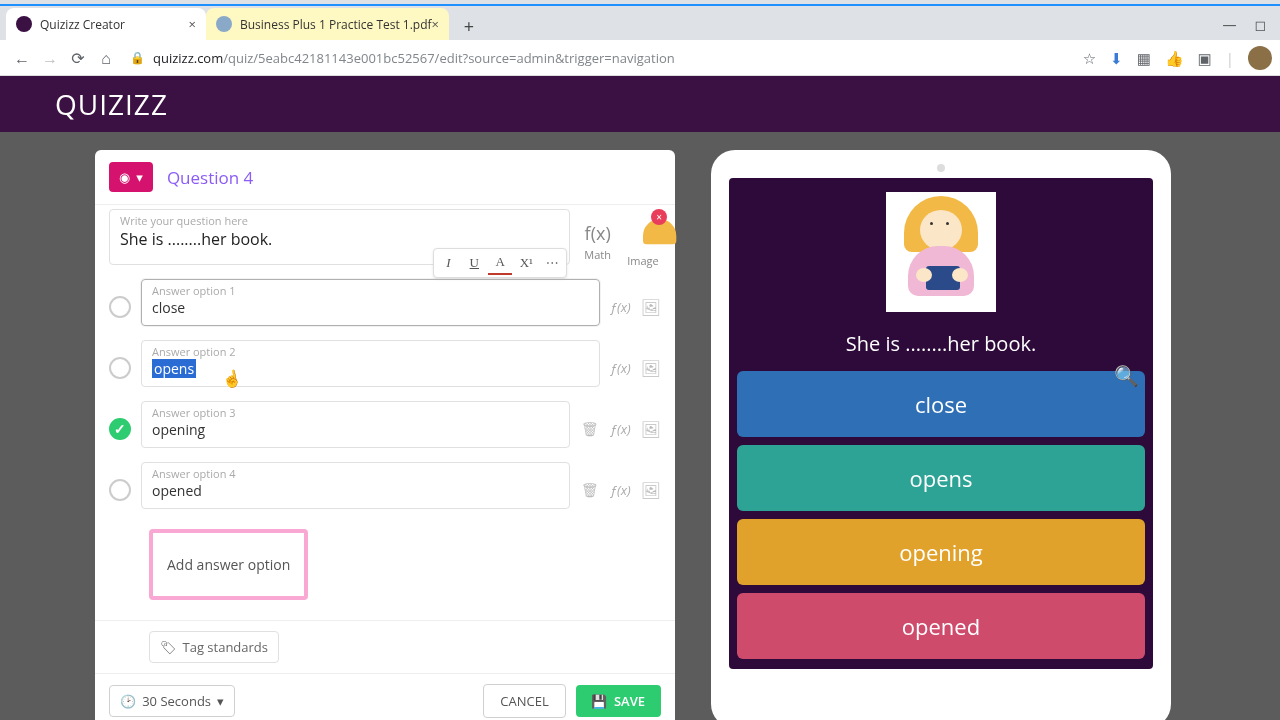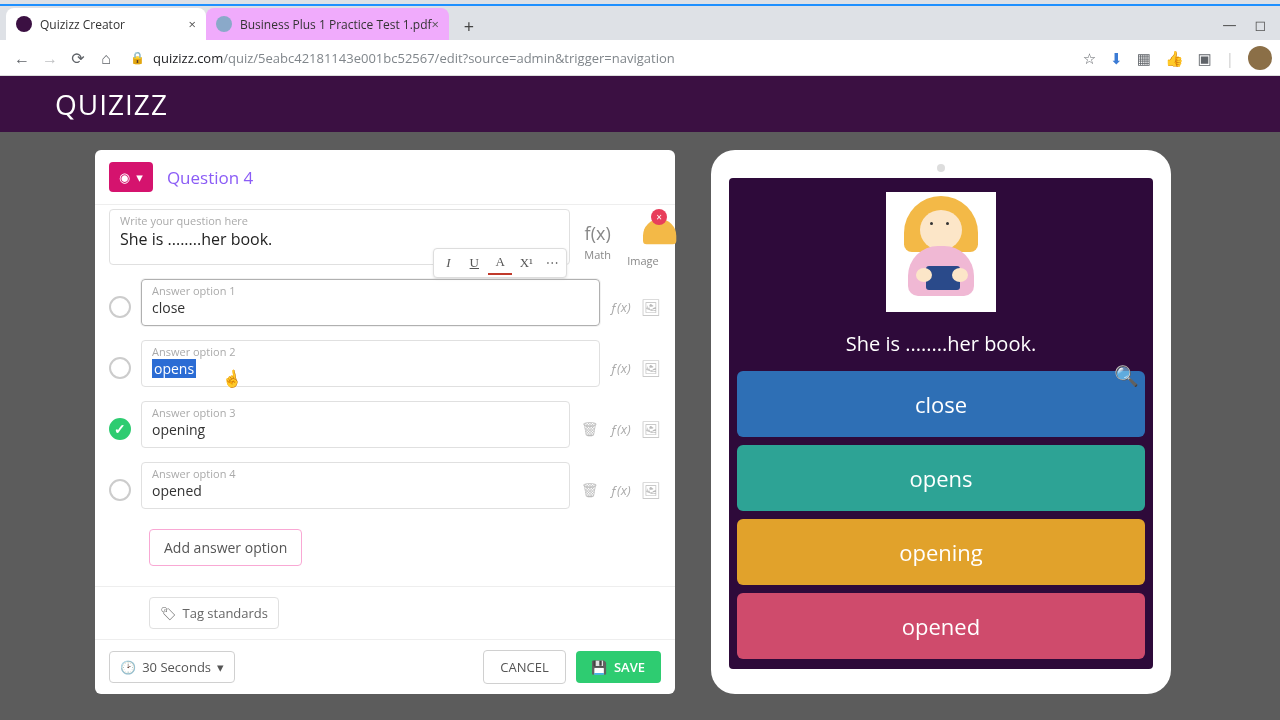--- a/index.html
+++ b/index.html
@@ -2,21 +2,21 @@
 <html><head>
 <meta charset="utf-8">
 <style>
   *{box-sizing:border-box;margin:0;padding:0;font-family:'Open Sans',Arial,sans-serif}
   body{background:#5c5c5c;width:1280px;height:720px;overflow:hidden;position:relative}
 
   
   .browser-top{background:#dee1e6;height:6px;border-bottom:2px solid #1e90ff}
   .tab-strip{background:#dee1e6;height:34px;display:flex;align-items:flex-end;padding-left:6px}
   .tab{height:32px;background:#fff;border-radius:8px 8px 0 0;display:flex;align-items:center;padding:0 10px;font-size:12px;color:#333;min-width:200px;position:relative}
-  .tab.inactive{background:#f0abfc}
+  .tab.inactive{background:#fef9c3}
   .tab .favicon{width:16px;height:16px;margin-right:8px;border-radius:50%;flex-shrink:0}
   .tab .close{margin-left:auto;color:#555;font-size:13px}
   .add-tab{width:28px;height:28px;display:flex;align-items:center;justify-content:center;font-size:18px;color:#444;margin-left:6px}
   .tab-title{white-space:nowrap;overflow:hidden;text-overflow:ellipsis}
 
   .addr-bar{background:#fff;height:36px;display:flex;align-items:center;padding:0 8px;border-bottom:1px solid #ddd}
   .nav-icn{width:28px;height:28px;display:flex;align-items:center;justify-content:center;color:#5f6368;font-size:16px}
   .url-box{flex:1;margin:0 10px;font-size:13px;color:#202124;display:flex;align-items:center}
   .lock-icon{color:#5f6368;margin-right:8px;font-size:12px}
   .url-gray{color:#80868b}
@@ -50,21 +50,21 @@
   .opt-row{display:flex;align-items:center;gap:10px;margin-top:6px}
   .check{width:22px;height:22px;border-radius:50%;border:2px solid #ccc;flex-shrink:0;position:relative}
   .check.on{background:#2ecc71;border-color:#2ecc71}
   .check.on::after{content:"✓";color:#fff;position:absolute;top:-1px;left:3px;font-size:14px;font-weight:bold}
   .opt-input{flex:1;border:1px solid #e0e0e0;border-radius:4px;padding:18px 10px 8px;font-size:14px;color:#333;position:relative;min-height:46px}
   .opt-input.focus{border-color:#b0b0b0;box-shadow:0 0 0 1px rgba(0,0,0,.05)}
   .sel-text{background:#2b6cd4;color:#fff;padding:0 2px}
   .opt-del{color:#bbb;font-size:14px;width:20px;text-align:center}
   .opt-fx{color:#aaa;font-size:13px;font-style:italic}
   .opt-img{color:#bbb;font-size:16px}
-  .add-opt{display:inline-block;border:1px solid #f9a8d4;border-radius:4px;padding:8px 14px;font-size:14px;color:#555;margin:12px 0 6px 40px}
+  .add-opt{display:inline-block;border:4px solid #f9a8d4;border-radius:4px;padding:22px 14px;font-size:14px;color:#555;margin:12px 0 6px 40px}
 
   .ed-foot{border-top:1px solid #eee;padding:10px 14px;display:flex;align-items:center}
   .tag-btn{border:1px solid #e0e0e0;border-radius:4px;padding:6px 10px;font-size:13px;color:#666;display:flex;align-items:center;gap:6px;margin-left:40px}
   .ed-actions{border-top:1px solid #eee;padding:10px 14px;display:flex;align-items:center}
   .time-sel{border:1px solid #d0d0d0;border-radius:4px;padding:6px 10px;font-size:13px;color:#555;display:flex;align-items:center;gap:6px}
   .spacer{flex:1}
   .btn-cancel{border:1px solid #d0d0d0;border-radius:4px;padding:7px 16px;font-size:13px;color:#555;background:#fff;margin-right:10px}
   .btn-save{background:#2ecc71;color:#fff;border-radius:4px;padding:7px 16px;font-size:13px;border:none;display:flex;align-items:center;gap:6px;font-weight:600}
 
   

